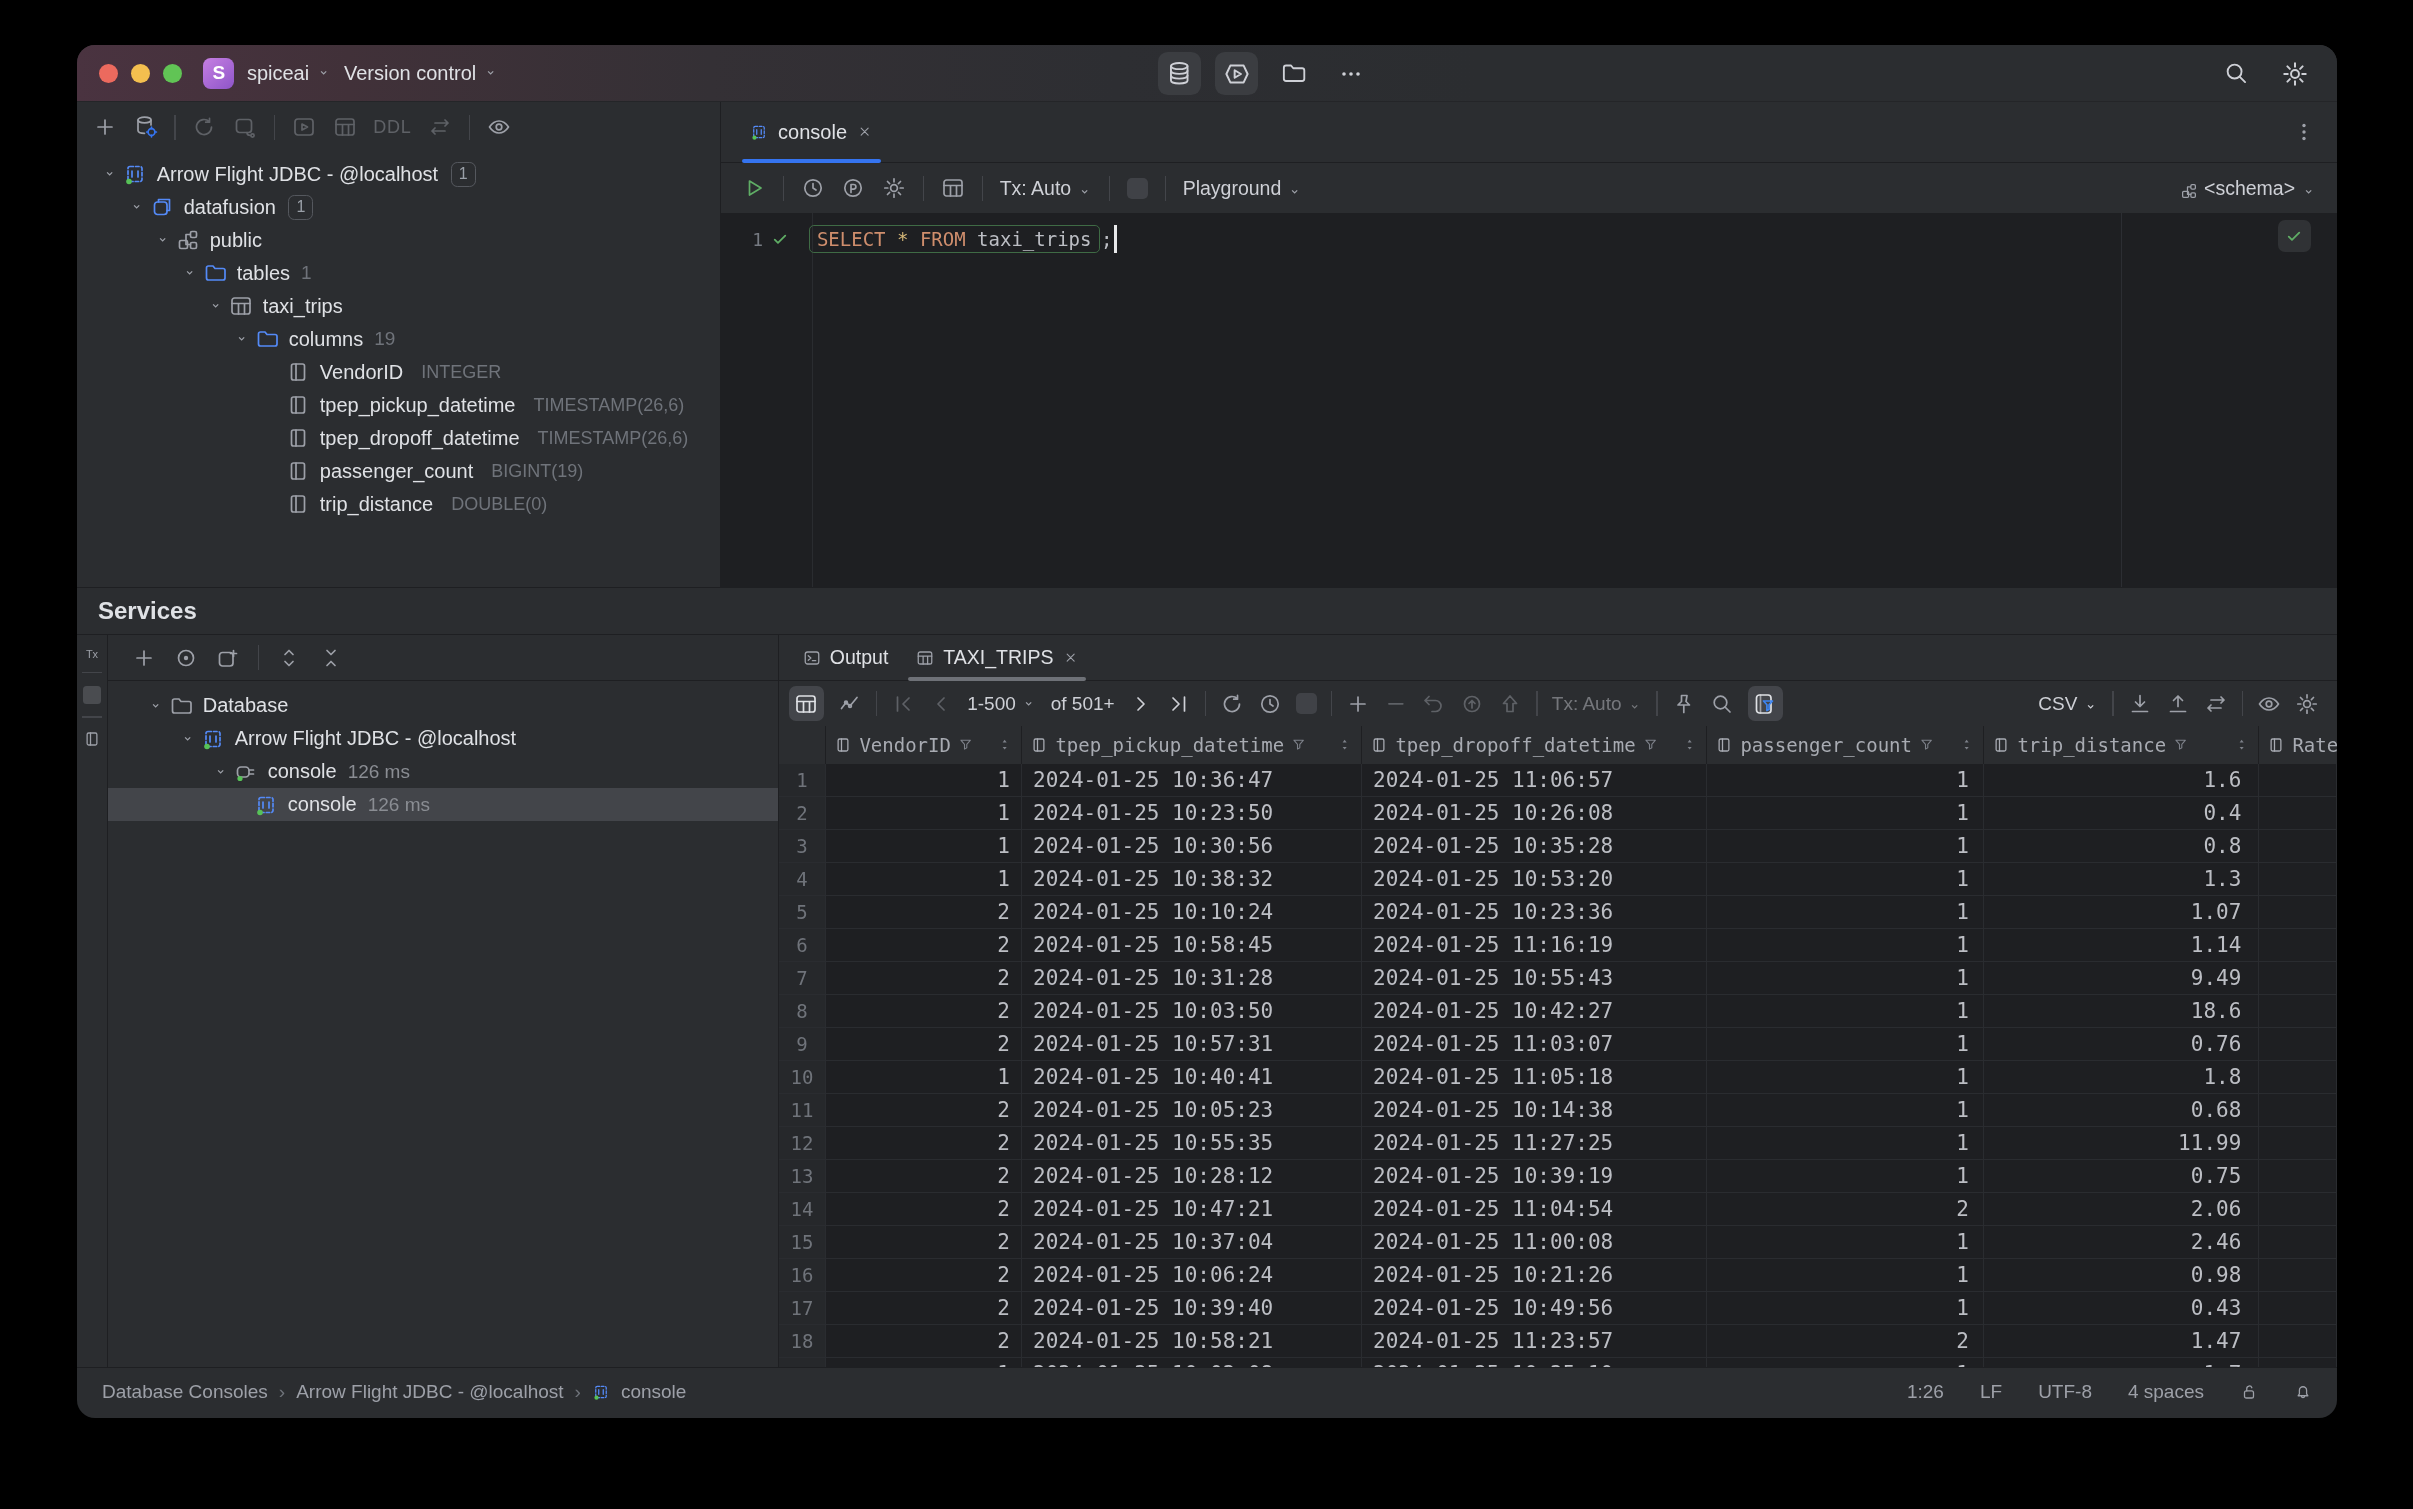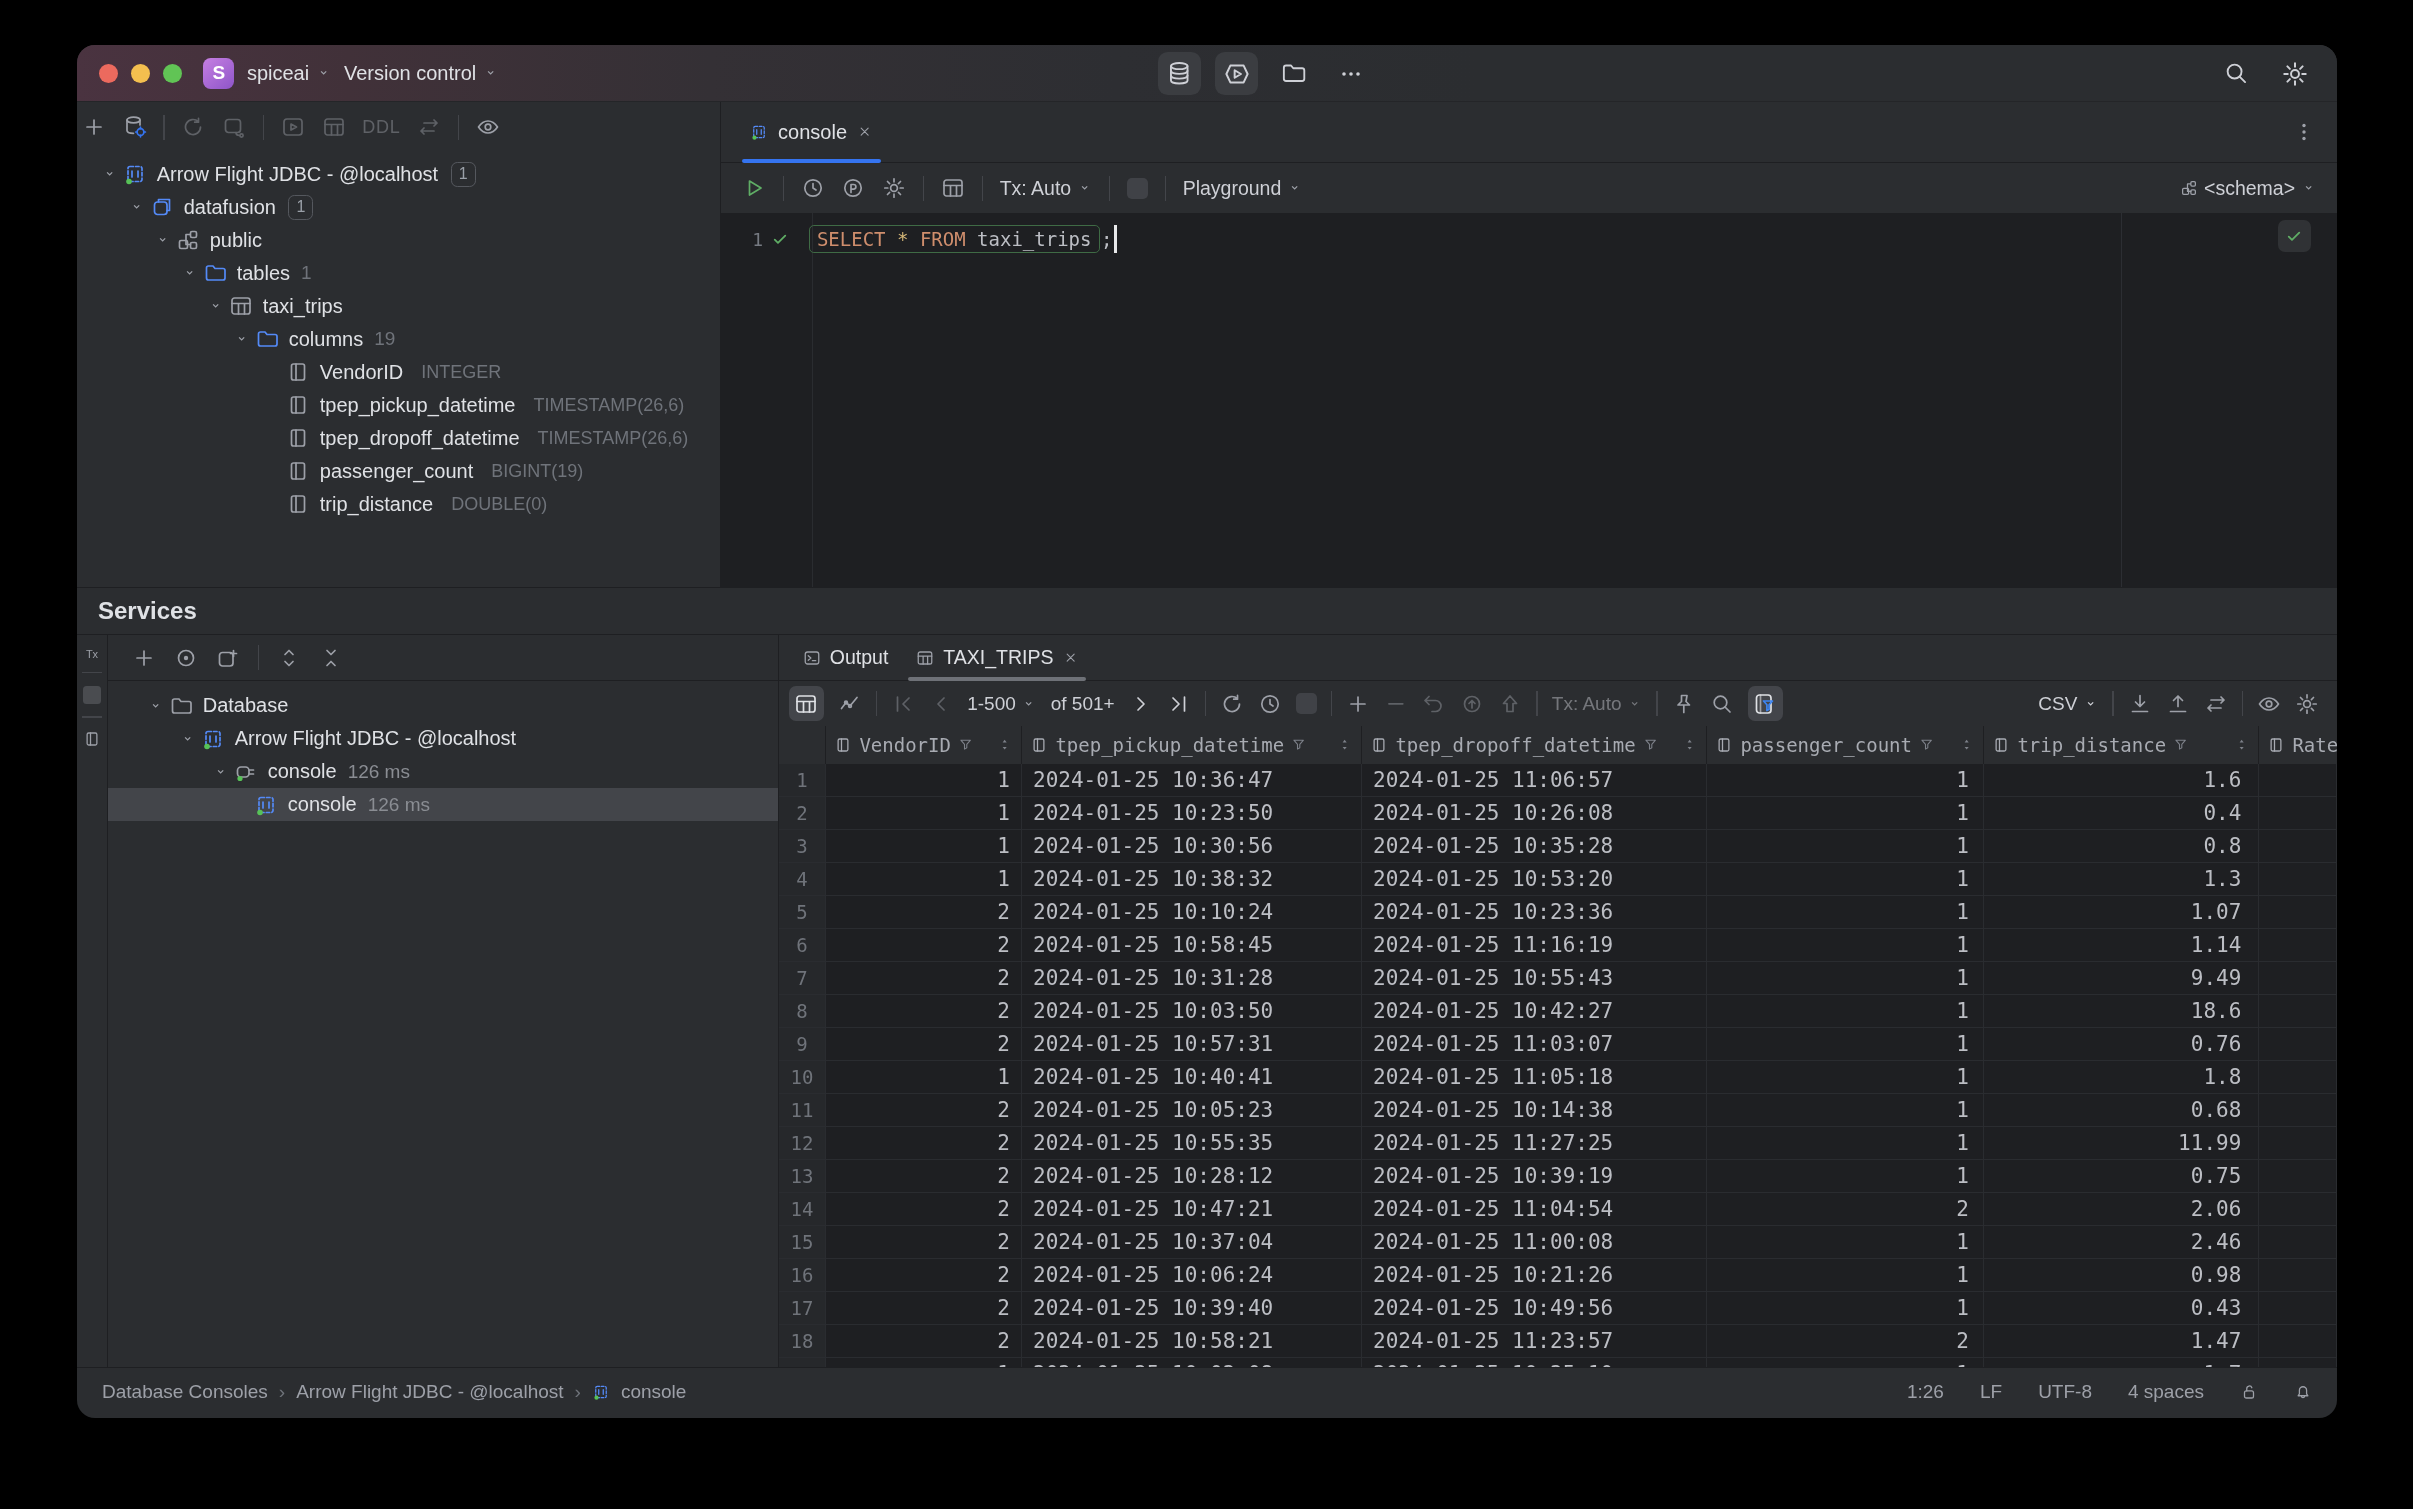--- a/index.html
+++ b/index.html
@@ -27,21 +27,21 @@
   .tb-menu .chev{color:#9da0a8}
   .tb-center{position:absolute;left:1081px;top:0;height:57px;display:flex;align-items:center;gap:14px;color:#ced0d6}
   .tb-btn{width:43px;height:43px;border-radius:9.8px;display:flex;align-items:center;justify-content:center}
   .tb-btn.on{background:#3b3d41}
   .tb-right{position:absolute;right:28px;top:0;height:57px;display:flex;align-items:center;gap:32px;color:#ced0d6}
   
   .top-row{height:485px;flex:none;display:flex}
   .left-panel{width:644px;flex:none;border-right:1.4px solid #1e1f22;display:flex;flex-direction:column}
   .panel-header{height:61px;flex:none;display:flex;align-items:center;padding-left:21px;
     color:#dfe1e5;font-size:21px;font-weight:700;border-bottom:1.4px solid #1e1f22}
-  .panel-toolbar{height:50px;flex:none;display:flex;align-items:center;gap:16.7px;padding-left:5px;color:#9da0a8}
+  .panel-toolbar{height:50px;flex:none;display:flex;align-items:center;gap:16.7px;padding-left:16px;color:#9da0a8}
   .ddl{font-size:18px;letter-spacing:0.7px}
   .tree{padding-top:5.6px;overflow:hidden}
   .t-row{height:33px;display:flex;align-items:center;font-size:20px;color:#dfe1e5;white-space:nowrap}
   .t-row .chev{color:#9da0a8;margin-right:5.6px}
   .t-ic{margin-right:9.8px}
   .badge{margin-left:12.5px;padding:0.7px 7px 1.4px;border:1.4px solid #55585e;border-radius:6.3px;
     color:#9aa0a8;font-size:16px;line-height:21px}
   .count{margin-left:11px;color:#6f737a;font-size:19px}
   .dtype{margin-left:18px;color:#6f737a;font-size:18px}
   
@@ -49,21 +49,21 @@
   .tabbar{height:61px;flex:none;position:relative;display:flex;align-items:center;
     padding-left:15.3px;border-bottom:1.4px solid #1e1f22}
   .tab{position:relative;height:100%;display:flex;align-items:center;gap:9.8px;
     padding:0 14px;color:#dfe1e5;font-size:20px}
   .tab .x{color:#9da0a8}
   .tab.active-blue::after{content:"";position:absolute;left:5.6px;right:5.6px;bottom:-1.4px;height:4.2px;
     border-radius:2.1px;background:#3574f0}
   .kebab{margin-left:auto;margin-right:21px;color:#9da0a8}
   .ed-toolbar{height:50px;flex:none;display:flex;align-items:center;gap:16.7px;
     padding:0 21px;color:#ced0d6;font-size:19.5px}
-  .tx-wrap{display:flex;align-items:center;gap:5.6px;color:#ced0d6}
+  .tx-wrap{display:flex;align-items:flex-end;gap:5.6px;color:#ced0d6}
   .stop-sq{width:21px;height:21px;border-radius:4.9px;background:#5a5d63;flex:none}
   .editor{flex:1;background:#1e1f22;position:relative;font-family:"DejaVu Sans Mono","Liberation Mono",monospace}
   .guide-line{position:absolute;left:1400px;top:0;bottom:0;width:1.4px;background:#2c2e33}
   .gutter-border{position:absolute;left:91px;top:0;bottom:0;width:1.4px;background:#2a2c30}
   .code-line{position:absolute;left:0;top:8.4px;height:36px;display:flex;align-items:center;width:100%}
   .lnum{width:42px;text-align:right;color:#767a82;font-size:18px;flex:none}
   .gut-check{margin-left:8.4px;color:#5fad65}
   .stmt{margin-left:19.5px;display:flex;border:1.4px solid #3f6b45;
     border-radius:4.9px;padding:2.1px 7px;font-size:19px;white-space:pre}
   .kw{color:#cf8e6d}.star{color:#d5b778}.ident{color:#bcbec4}

